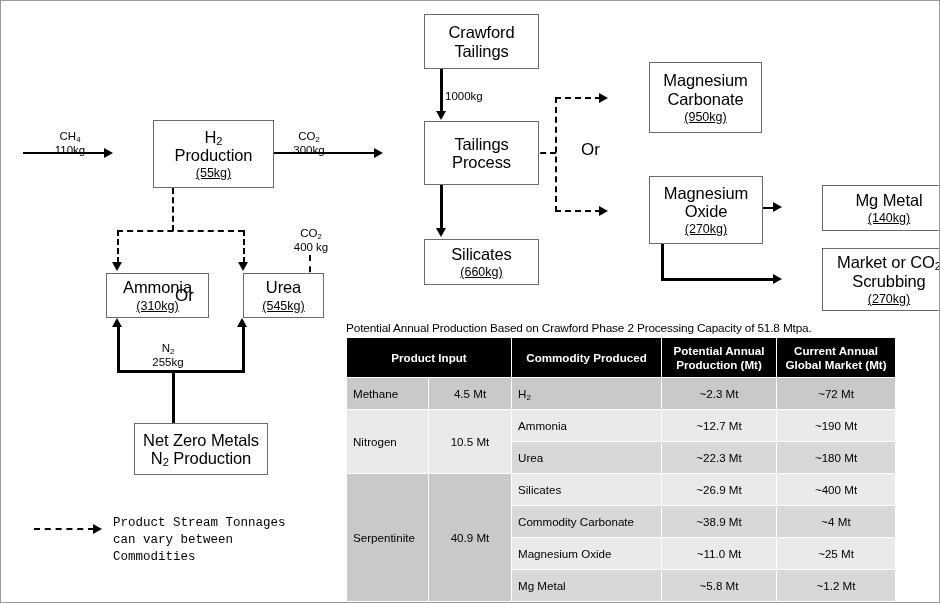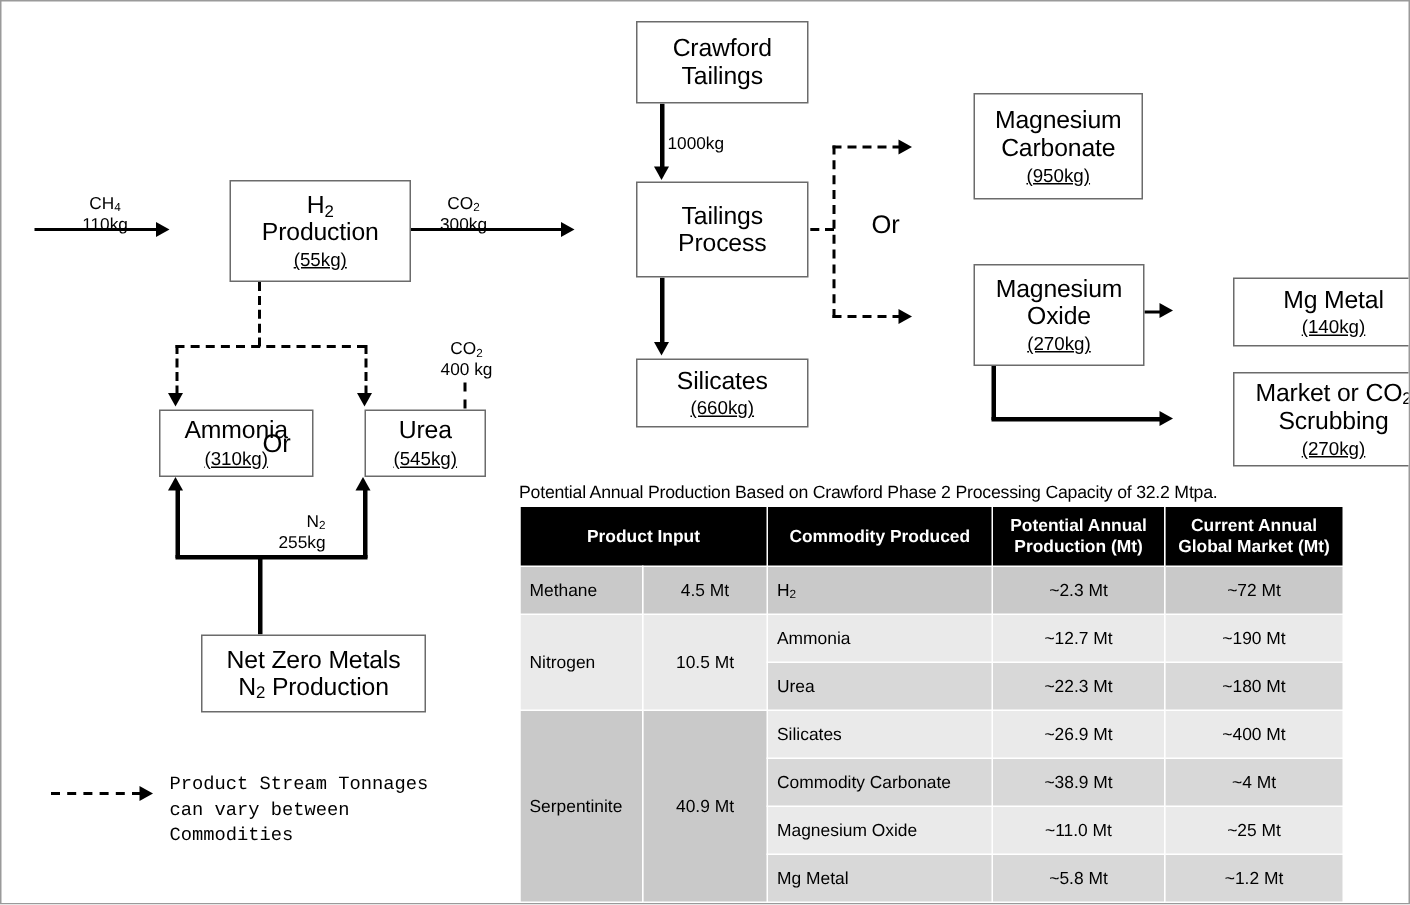--- a/index.html
+++ b/index.html
@@ -220,26 +220,26 @@
   <div class="dd-v" style="left:308px; top:254px; height:40px;"></div>
   <div class="dash-h" style="left:294px; top:293px; width:15px;"></div>
   <div class="ah ah-l" style="left:285px; top:288.5px;"></div>
 
   <div class="ln vline" style="left:116px; top:325px; width:2.5px; height:46px;"></div>
   <div class="ah ah-u" style="left:110.5px; top:317px;"></div>
   <div class="ln vline" style="left:241px; top:325px; width:2.5px; height:46px;"></div>
   <div class="ah ah-u" style="left:235.5px; top:317px;"></div>
   <div class="ln hline" style="left:116px; top:369px; width:128px; height:2.5px;"></div>
   <div class="ln vline" style="left:171px; top:369px; width:2.5px; height:53px;"></div>
-  <div class="lbl" style="left:146px; top:340px; width:70px; background:#ffffff;text-align:right;">
+  <div class="lbl" style="left:132px; top:340px; width:70px; background:#ffffff;">
     <span>N</span><sub>2</sub><br>
     <span>255kg</span>
   </div>
 
-  <div class="node" style="left:93px; top:422px; width:150px; height:52px;">
+  <div class="node" style="left:93px; top:422px; width:134px; height:52px;">
     <div class="t">Net Zero Metals</div>
     <div class="t">
       <span>N</span><sub>2</sub><span> Production</span>
     </div>
   </div>
 
   <div class="dash-h" style="left:33px; top:527px; width:60px;"></div>
   <div class="ah ah-r" style="left:92px; top:522.5px;"></div>
   <div class="legend-text" style="left:112px; top:514px;">Product Stream Tonnages can vary between Commodities</div>
 
@@ -300,21 +300,21 @@
 
   <div class="node" style="left:781px; top:247px; width:134px; height:63px;">
     <div class="t">
       <span>Market or CO</span><sub>2</sub>
     </div>
     <div class="t">Scrubbing</div>
     <div class="sub">(270kg)</div>
   </div>
 
   <div id="table-wrap">
-    <div class="tbl-caption">Potential Annual Production Based on Crawford Phase 2 Processing Capacity of 32.2 Mtpa.</div>
+    <div class="tbl-caption">Potential Annual Production Based on Crawford Phase 2 Processing Capacity of 51.8 Mtpa.</div>
     <table>
       <colgroup>
         <col style="width:82px">
         <col style="width:83px">
         <col style="width:150px">
         <col style="width:115px">
         <col style="width:119px">
       </colgroup>
       <thead>
         <tr>

